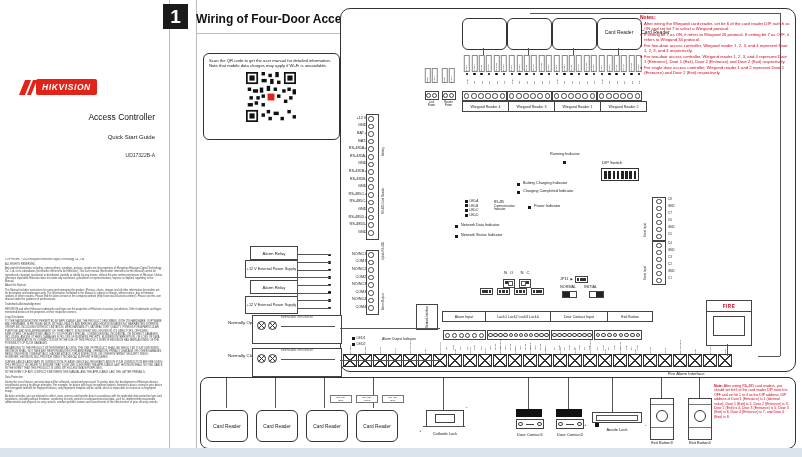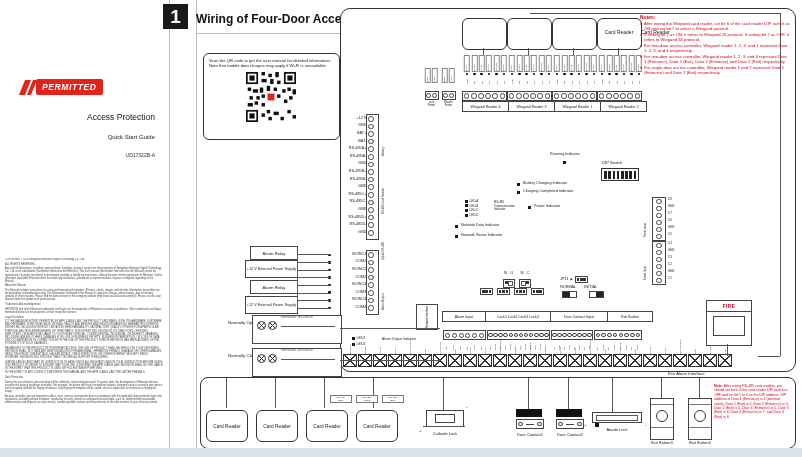--- a/index.html
+++ b/index.html
@@ -42,23 +42,23 @@
 
 <div id="page">
 
   <div class="ln thin" style="left:169px;top:0;width:0.8px;height:448px"></div>
   <div class="ln thin" style="left:196px;top:0;width:0.8px;height:448px"></div>
   <div class="ln thin" style="left:197px;top:33px;width:232px;height:0.8px"></div>
 
   <div class="abs" style="left:22px;top:79px;display:flex;align-items:center;gap:2px">
     <div style="width:6px;height:15px;background:#e2231a;transform:skewX(-22deg)"></div>
     <div style="width:4px;height:15px;background:#e2231a;transform:skewX(-22deg)"></div>
-    <div style="background:#e2231a;color:#fff;border-radius:2px;padding:3px 6px;font-weight:bold;font-style:italic;font-size:8.5px;letter-spacing:0.6px">PERMITTED</div>
-  </div>
-  <div class="abs" style="left:20px;top:112px;width:135px;text-align:right;font-size:8.5px;color:#111">Access Protection</div>
+    <div style="background:#e2231a;color:#fff;border-radius:2px;padding:3px 6px;font-weight:bold;font-style:italic;font-size:8.5px;letter-spacing:0.6px">HIKVISION</div>
+  </div>
+  <div class="abs" style="left:20px;top:112px;width:135px;text-align:right;font-size:8.5px;color:#111">Access Controller</div>
   <div class="abs" style="left:20px;top:134px;width:135px;text-align:right;font-size:6px;color:#222">Quick Start Guide</div>
   <div class="abs" style="left:20px;top:152px;width:135px;text-align:right;font-size:5px;color:#333">UD17322B-A</div>
 
   <div class="abs legal" style="left:5px;top:258px;width:158px;height:188px;overflow:hidden;font-size:2.6px;line-height:3.1px;color:#444">
 
   <p>COPYRIGHT ©2023 Hangzhou Hikvision Digital Technology Co., Ltd.</p>
       <p>ALL RIGHTS RESERVED.</p>
       <p>Any and all information, including, among others, wordings, pictures, graphs are the properties of Hangzhou Hikvision Digital Technology Co., Ltd. or its subsidiaries (hereinafter referred to be Hikvision). This user manual (hereinafter referred to be the Manual) cannot be reproduced, changed, translated, or distributed, partially or wholly, by any means, without the prior written permission of Hikvision. Unless otherwise stipulated, Hikvision does not make any warranties, guarantees or representations, express or implied, regarding to the Manual.</p>
       <p>About this Manual</p>
       <p>The Manual includes instructions for using and managing the product. Pictures, charts, images and all other information hereinafter are for description and explanation only. The information contained in the Manual is subject to change, without notice, due to firmware updates or other reasons. Please find the latest version in the company website (http://overseas.hikvision.com/en/). Please use this user manual under the guidance of professionals.</p>

